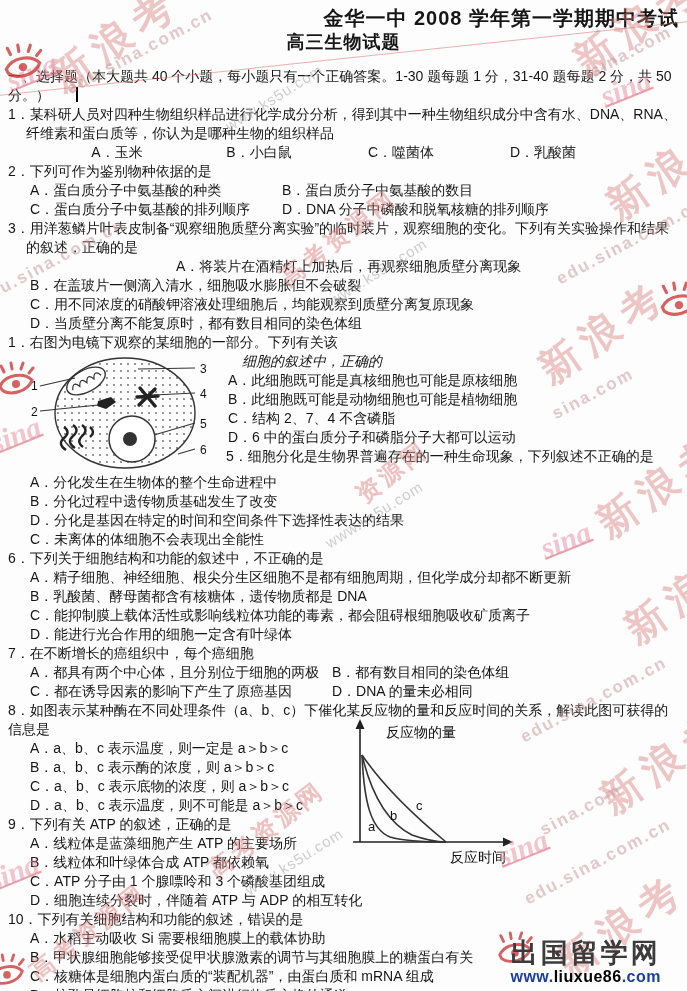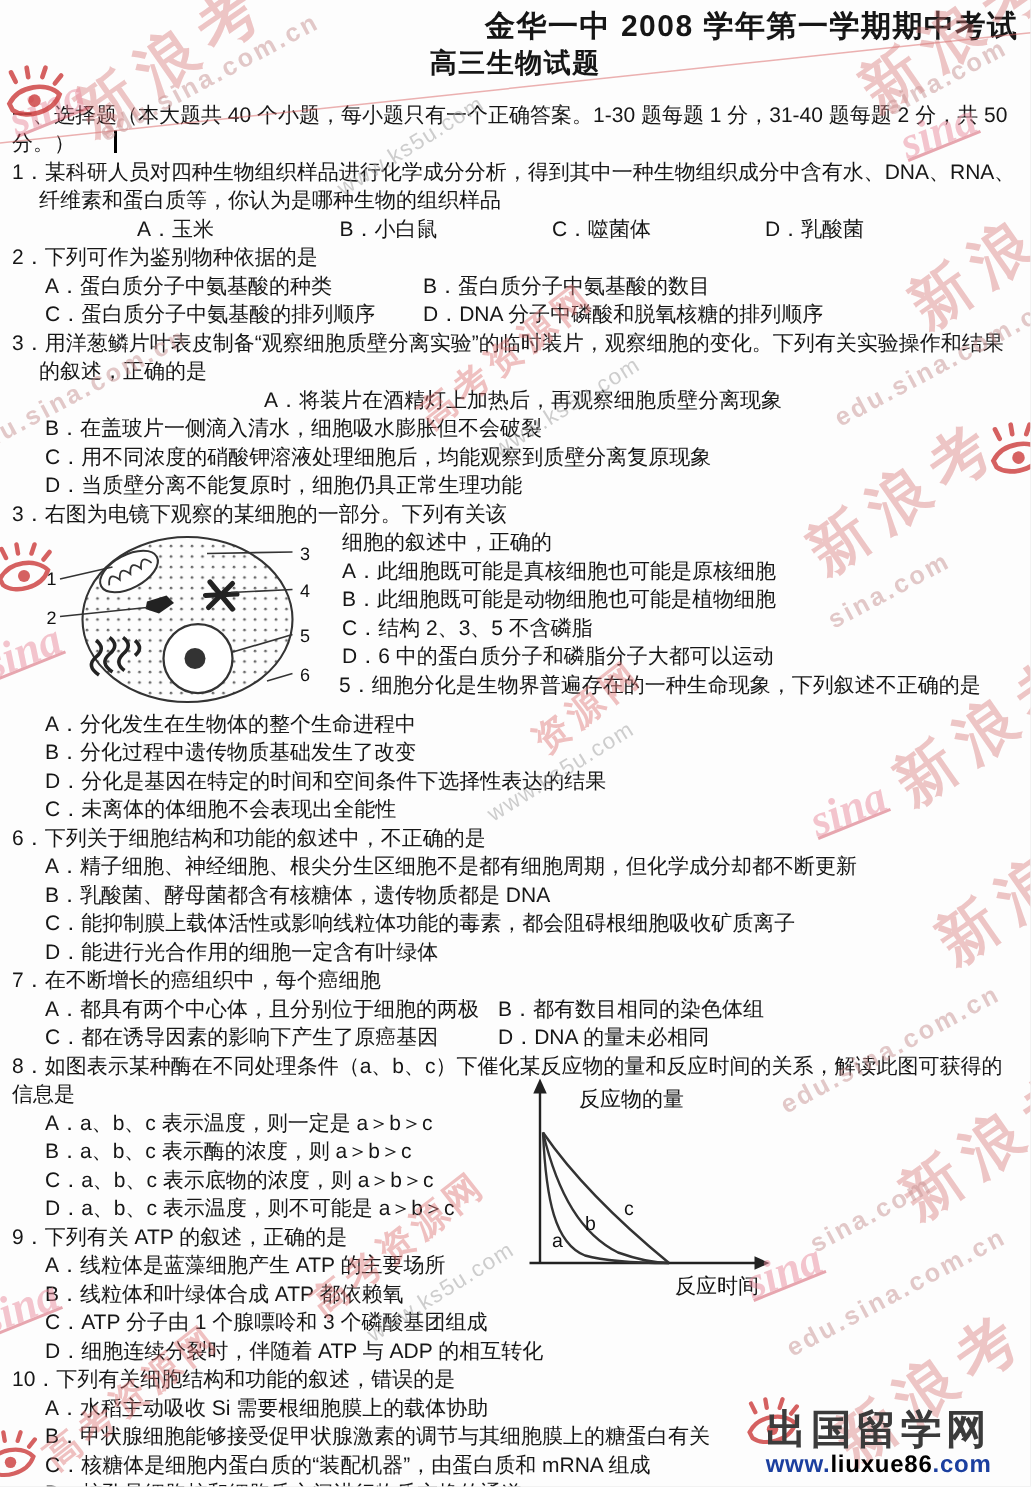--- a/index.html
+++ b/index.html
@@ -146,25 +146,25 @@
         <span>C．蛋白质分子中氨基酸的排列顺序</span>
         <span>D．DNA 分子中磷酸和脱氧核糖的排列顺序</span>
       </div>
     </div>
 
     <div class="q">
       <p class="stem hang">3．用洋葱鳞片叶表皮制备“观察细胞质壁分离实验”的临时装片，观察细胞的变化。下列有关实验操作和结果的叙述，正确的是</p>
       <p class="opt ind-center">A．将装片在酒精灯上加热后，再观察细胞质壁分离现象</p>
       <p class="opt">B．在盖玻片一侧滴入清水，细胞吸水膨胀但不会破裂</p>
       <p class="opt">C．用不同浓度的硝酸钾溶液处理细胞后，均能观察到质壁分离复原现象</p>
-      <p class="opt">D．当质壁分离不能复原时，细胞仍具正常生理功能</p>
-    </div>
-
-    <div class="q">
-      <p class="stem">3．右图为电镜下观察的某细胞的一部分。下列有关该</p>
+      <p class="opt">D．当质壁分离不能复原时，都有数目相同的染色体组</p>
+    </div>
+
+    <div class="q">
+      <p class="stem">1．右图为电镜下观察的某细胞的一部分。下列有关该</p>
       <div>
         <svg class="cellfig" width="190" height="118" viewBox="0 0 190 118">
           <defs>
             <pattern id="dots" width="7" height="7" patternUnits="userSpaceOnUse">
                 <circle cx="2" cy="2" r="0.9" fill="#666"></circle>
               </pattern>
           </defs>
           <ellipse cx="97" cy="58" rx="70" ry="55" fill="url(#dots)" stroke="#333" stroke-width="1.4"></ellipse>
           <g transform="rotate(-28 58 26)">
             <ellipse cx="58" cy="26" rx="21" ry="11" fill="#fff" stroke="#333" stroke-width="1.4"></ellipse>
@@ -195,24 +195,24 @@
           <g font-size="12" fill="#111">
             <text x="3" y="35">1</text>
             <text x="3" y="61">2</text>
             <text x="172" y="18">3</text>
             <text x="172" y="43">4</text>
             <text x="172" y="73">5</text>
             <text x="172" y="99">6</text>
           </g>
         </svg>
         <div class="q4right">
-          <p class="stem" style="margin-left:0;">细胞的叙述中，正确的</p>
+          <p class="stem" style="margin-left:14px;font-style:italic;">细胞的叙述中，正确的</p>
           <p class="opt">A．此细胞既可能是真核细胞也可能是原核细胞</p>
           <p class="opt">B．此细胞既可能是动物细胞也可能是植物细胞</p>
-          <p class="opt">C．结构 2、3、5 不含磷脂</p>
+          <p class="opt">C．结构 2、7、4 不含磷脂</p>
           <p class="opt">D．6 中的蛋白质分子和磷脂分子大都可以运动</p>
           <p class="stem">5．细胞分化是生物界普遍存在的一种生命现象，下列叙述不正确的是</p>
         </div>
         <div class="clr"></div>
       </div>
       <p class="opt">A．分化发生在生物体的整个生命进程中</p>
       <p class="opt">B．分化过程中遗传物质基础发生了改变</p>
       <p class="opt">D．分化是基因在特定的时间和空间条件下选择性表达的结果</p>
       <p class="opt">C．未离体的体细胞不会表现出全能性</p>
     </div>

